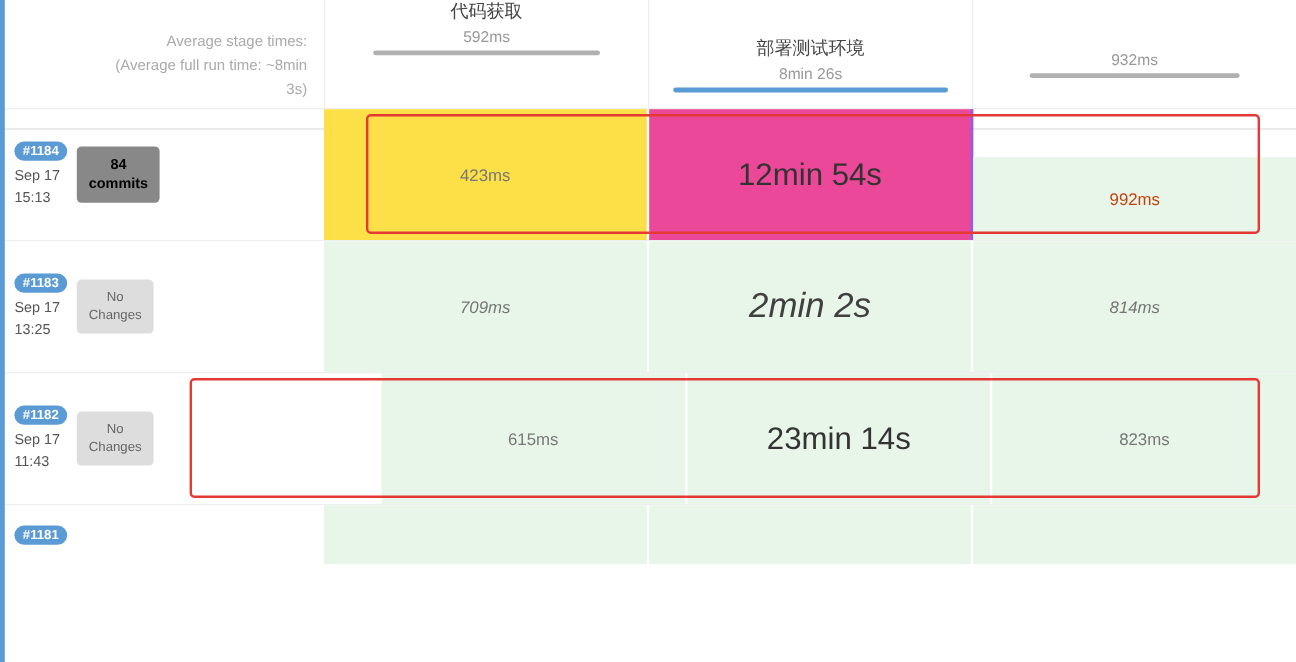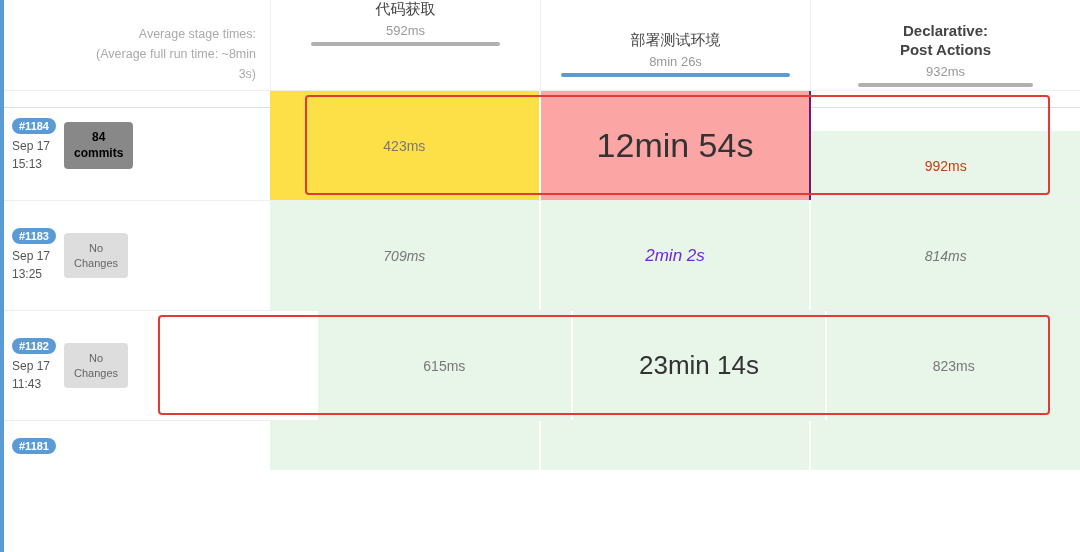--- a/index.html
+++ b/index.html
@@ -42,55 +42,54 @@
         <div style="height:4px; width:70%; background:#b0b0b0; border-radius:2px;"></div>
       </div>
 
       <div style="flex:1; display:flex; flex-direction:column; align-items:center; justify-content:center; gap:4px; border-left:1px solid #eee;">
         <div style="font-size:15px; color:#444;">部署测试环境</div>
         <div style="font-size:13px; color:#999;">8min 26s</div>
         <div style="height:4px; width:85%; background:#5b9bd5; border-radius:2px;"></div>
       </div>
 
       <div style="flex:1; display:flex; flex-direction:column; align-items:center; justify-content:center; gap:4px; border-left:1px solid #eee;">
-        <div style="font-size:15px; color:#444; font-weight:700; text-align:center; line-height:1.3;">Declarative:<br>Post Actions</div>
         <div style="font-size:13px; color:#999;">932ms</div>
         <div style="height:4px; width:65%; background:#b0b0b0; border-radius:2px;"></div>
       </div>
     </div>
   </div>
 
   <div style="position:absolute; top:90px; left:0; width:1080px; height:110px; display:flex;">
     <div style="width:270px; flex-shrink:0; display:flex; align-items:center; padding:0 8px 0 12px; gap:8px; border-top:1px solid #eee;">
       <div style="display:flex; flex-direction:column; gap:3px;">
         <div style="background:#5b9bd5; color:white; font-size:11px; font-weight:600; padding:2px 7px; border-radius:10px; display:inline-block;">#1184</div>
         <div style="font-size:12px; color:#555; line-height:1.5;">Sep 17<br>15:13</div>
       </div>
       <div style="background:#888; color:#000000; font-size:12px; font-weight:700; padding:8px 10px; border-radius:4px; text-align:center; line-height:1.3;">84<br>commits</div>
     </div>
     <div style="flex:1; display:flex; border-top:1px solid #eee;">
       <div style="flex:1; display:flex; align-items:center; justify-content:center; background:#fde047; border-right:2px solid #fff; font-size:14px; color:#777;">423ms</div>
-      <div style="flex:1; display:flex; align-items:center; justify-content:center; background:#fca5a5; border-right:2px solid #701a75; font-size:34px; font-weight:500; color:#333;">12min 54s</div>
+      <div style="flex:1; display:flex; align-items:center; justify-content:center; background:#ec4899; border-right:2px solid #8b5cf6; font-size:26px; font-weight:500; color:#333;">12min 54s</div>
       <div style="flex:1; display:flex; align-items:center; justify-content:center; background:#e8f5e9; font-size:14px; color:#c2410c;margin-top:40px;">992ms</div>
     </div>
 
     <div style="position:absolute; left:305px; top:5px; width:745px; height:100px; border:2.5px solid #e53935; border-radius:4px; pointer-events:none; z-index:10;"></div>
   </div>
 
   <div style="position:absolute; top:200px; left:0; width:1080px; height:110px; display:flex;">
     <div style="width:270px; flex-shrink:0; display:flex; align-items:center; padding:0 8px 0 12px; gap:8px; border-top:1px solid #eee;">
       <div style="display:flex; flex-direction:column; gap:3px;">
         <div style="background:#5b9bd5; color:white; font-size:11px; font-weight:600; padding:2px 7px; border-radius:10px; display:inline-block;">#1183</div>
         <div style="font-size:12px; color:#555; line-height:1.5;">Sep 17<br>13:25</div>
       </div>
       <div style="background:#ddd; color:#666; font-size:11px; padding:8px 10px; border-radius:4px; text-align:center; line-height:1.3;">No<br>Changes</div>
     </div>
     <div style="flex:1; display:flex; border-top:1px solid #eee;font-style:italic;">
       <div style="flex:1; display:flex; align-items:center; justify-content:center; background:#e8f5e9; border-right:2px solid #fff; font-size:14px; color:#777;">709ms</div>
-      <div style="flex:1; display:flex; align-items:center; justify-content:center; background:#e8f5e9; border-right:2px solid #fff; font-size:17px; font-weight:500; color:#6d28d9;">2min 2s</div>
+      <div style="flex:1; display:flex; align-items:center; justify-content:center; background:#e8f5e9; border-right:2px solid #fff; font-size:29px; font-weight:500; color:#404040;">2min 2s</div>
       <div style="flex:1; display:flex; align-items:center; justify-content:center; background:#e8f5e9; font-size:14px; color:#777;">814ms</div>
     </div>
   </div>
 
   <div style="position:absolute; top:310px; left:0; width:1080px; height:110px; display:flex;">
     <div style="width:270px; flex-shrink:0; display:flex; align-items:center; padding:0 8px 0 12px; gap:8px; border-top:1px solid #eee;">
       <div style="display:flex; flex-direction:column; gap:3px;">
         <div style="background:#5b9bd5; color:white; font-size:11px; font-weight:600; padding:2px 7px; border-radius:10px; display:inline-block;">#1182</div>
         <div style="font-size:12px; color:#555; line-height:1.5;">Sep 17<br>11:43</div>
       </div>

